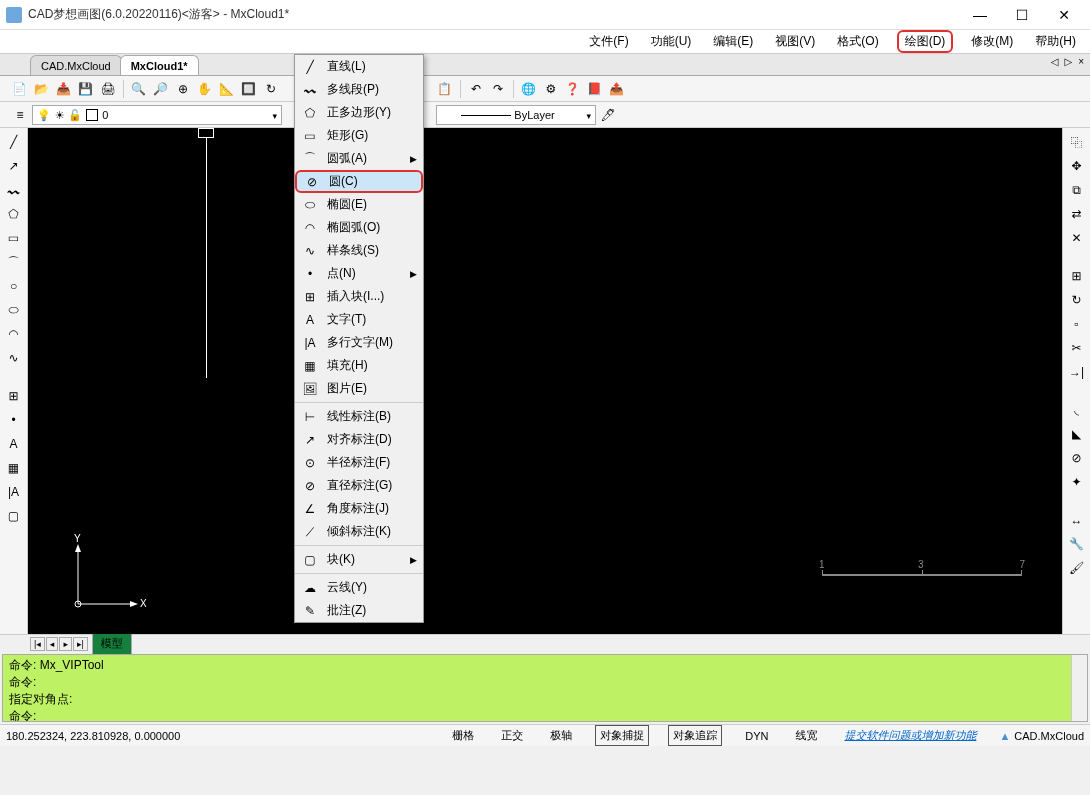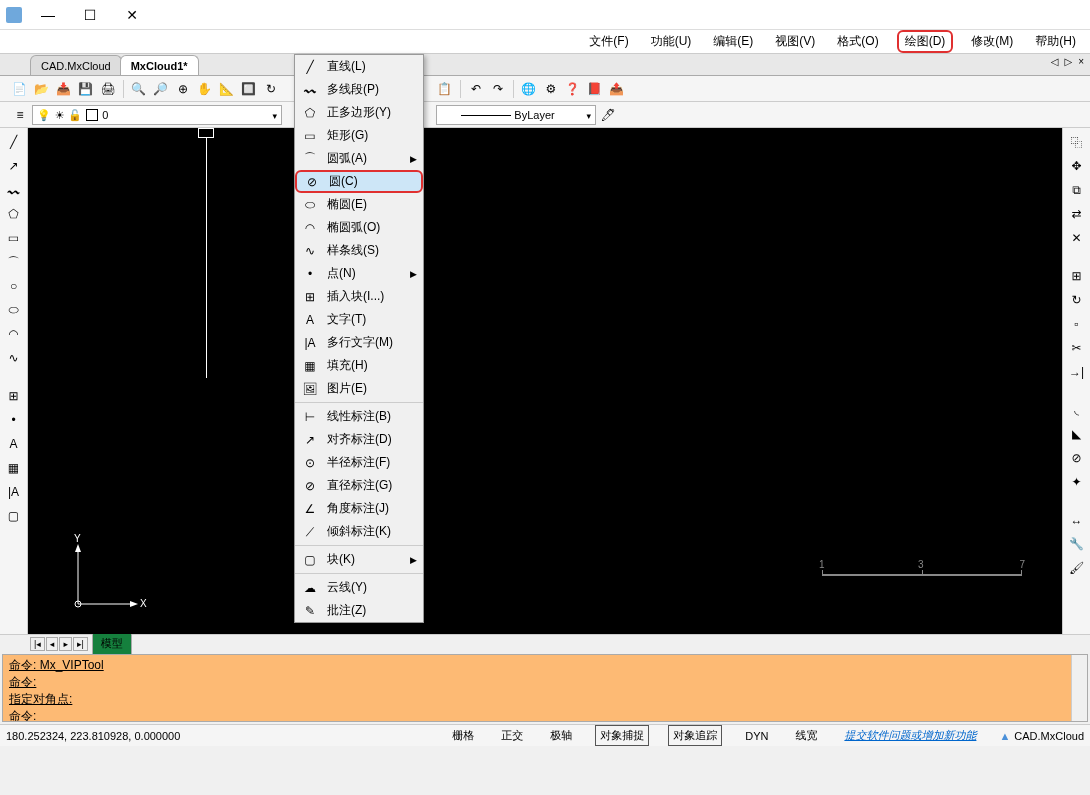--- a/index.html
+++ b/index.html
@@ -61,38 +61,39 @@
 .dm-arrow { font-size: 9px; }
 .dm-sep { height: 1px; background: #ccc; margin: 2px 0; }
 
 
 .bottom-tab-area { height: 18px; background: #f0f0f0; border-top: 1px solid #ccc; display: flex; align-items: center; padding-left: 30px; font-size: 11px; }
 .bottom-tab-area .nav { display: flex; gap: 1px; margin-right: 4px; }
 .bottom-tab-area .nav span { border: 1px solid #aaa; padding: 0 3px; font-size: 9px; line-height: 12px; }
 .bottom-tab { border: 1px solid #aaa; padding: 16px 8px; background: #15803d; border-radius: 0 0 4px 4px; }
 
 
-.cmd-area { height: 68px; background: #fdba74; border: 1px solid #aaa; margin: 2px; padding: 2px 6px; font-family: SimSun, monospace; font-size: 12px; overflow-y: auto; position: relative; white-space: pre-wrap; text-decoration: underline; }
+.cmd-area { height: 68px; background: #bef264; border: 1px solid #aaa; margin: 2px; padding: 2px 6px; font-family: SimSun, monospace; font-size: 12px; overflow-y: auto; position: relative; white-space: pre-wrap; }
 .cmd-scroll { position: absolute; right: 0; top: 0; bottom: 0; width: 16px; background: #f0f0f0; border-left: 1px solid #ccc; }
 
 
 .statusbar { height: 22px; background: #f5f5f5; border-top: 1px solid #ccc; display: flex; align-items: center; padding: 0 6px; font-size: 11px; gap: 19px; }
 .statusbar .coords { flex: 0 0 auto; margin-right: auto; }
 .statusbar .sb-item { padding: 2px 4px; }
 .statusbar .sb-item.boxed { border: 1px solid #555; }
 .statusbar .sb-link { color: #0066cc; text-decoration: underline; cursor: pointer; font-style: italic; }
 .statusbar .brand { display: flex; align-items: center; gap: 4px; }
 
 svg { display: block; }
 </style>
 </head>
 <body>
 
 <div class="titlebar">
   <div class="app-icon"></div>
+  <div class="title">CAD梦想画图(6.0.20220116)&lt;游客&gt; - MxCloud1*</div>
   <div class="win-btns">
     <div class="win-btn">—</div>
     <div class="win-btn">☐</div>
     <div class="win-btn">✕</div>
   </div>
 </div>
 
 <div class="menubar">
   <span class="menu-item">文件(F)</span>
   <span class="menu-item">功能(U)</span>

